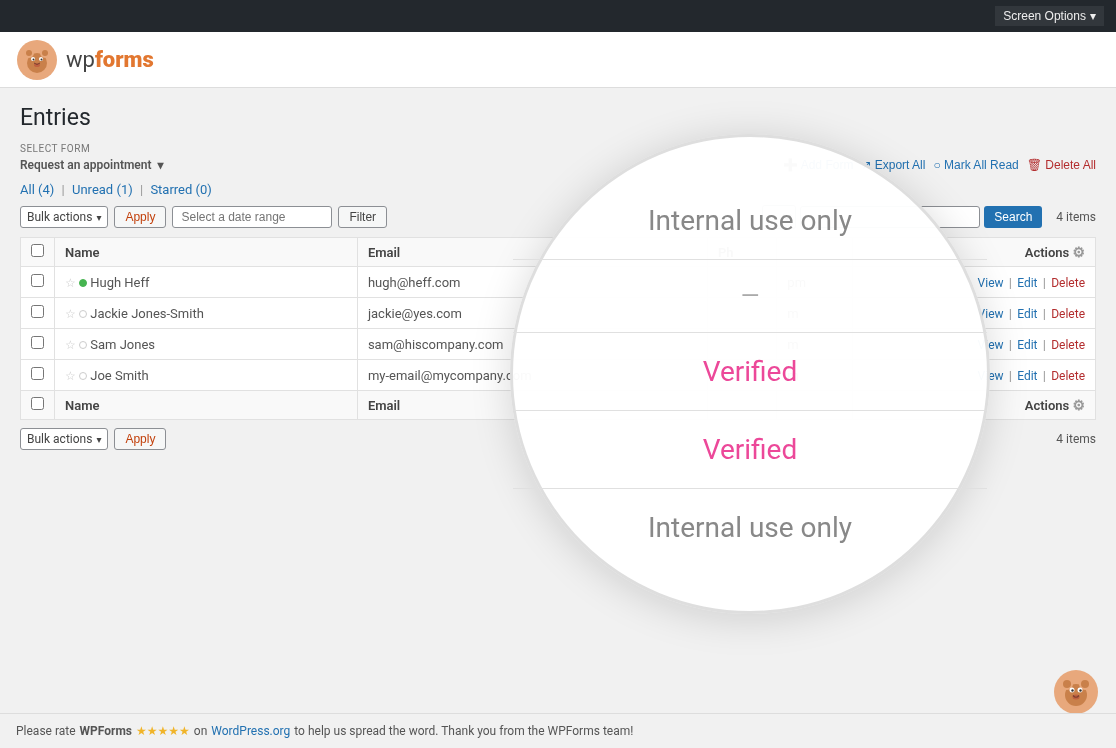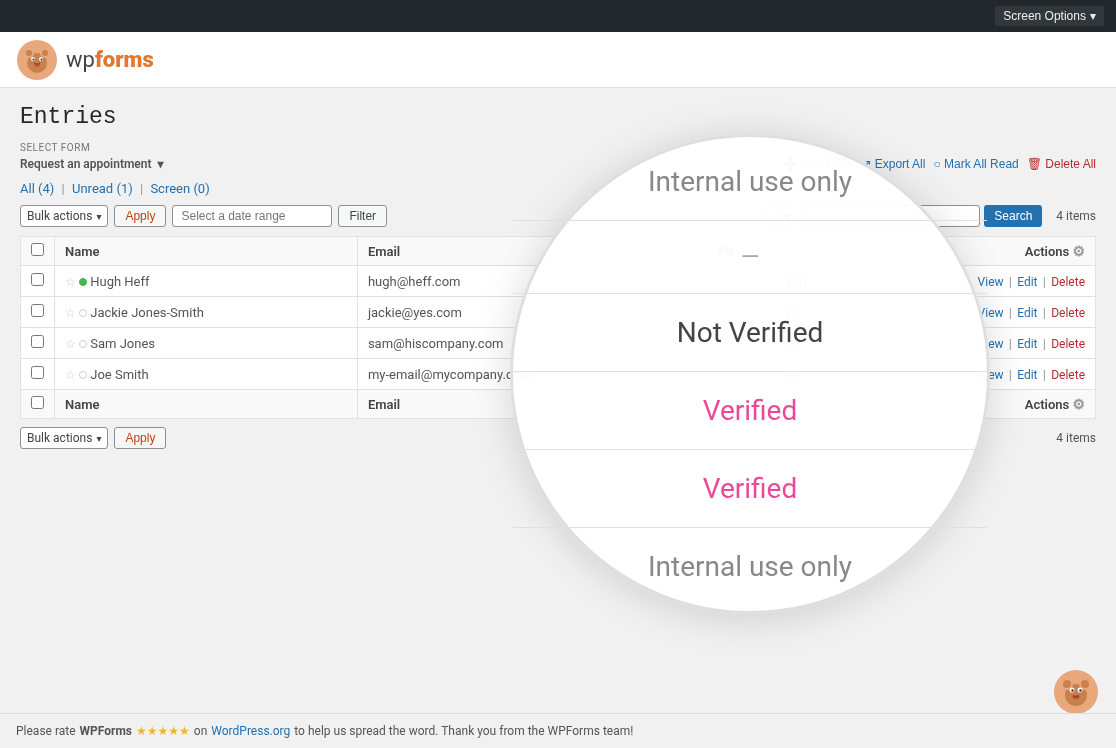--- a/index.html
+++ b/index.html
@@ -60,21 +60,20 @@
     
     #main-content {
       padding: 16px 20px;
     }
 
     .page-title {
       font-size: 23px;
       font-weight: 400;
       color: #23282d;
       margin-bottom: 12px;
-      font-family: Liberation Mono, monospace;
     }
 
     .select-form-label {
       font-size: 10px;
       text-transform: uppercase;
       color: #777;
       letter-spacing: 0.5px;
       margin-bottom: 4px;
     }
 
@@ -378,21 +377,21 @@
   <div class="filter-tabs">
     <a href="#">
       <span>All</span> <span>(4)</span>
     </a>
     <span class="sep">|</span>
     <a href="#">
       <span>Unread</span> <span>(1)</span>
     </a>
     <span class="sep">|</span>
     <a href="#">
-      <span>Screen</span> <span>(0)</span>
+      <span>Starred</span> <span>(0)</span>
     </a>
   </div>
 
   <div class="filter-row">
     <div class="bulk-actions-select">
       <span>Bulk actions</span>
     </div>
     <button class="btn-apply">Apply</button>
     <input class="date-range-input" type="text" placeholder="Select a date range" style="">
     <button class="btn-filter">Filter</button>
@@ -516,21 +515,20 @@
     </div>
     <button class="btn-apply">Apply</button>
     <span style="margin-left:auto;font-size:12px;color:#555;">4 items</span>
   </div>
 
 </div>
 
 <div class="overlay-circle">
   <div class="overlay-row internal">Internal use only</div>
   <div class="overlay-row dash">—</div>
-  <div class="overlay-row not-verified">Not Verified</div>
   <div class="overlay-row verified">Verified</div>
   <div class="overlay-row verified">Verified</div>
   <div class="overlay-row internal">Internal use only</div>
 </div>
 
 <div class="bear-mascot">
   <svg viewBox="0 0 48 48" fill="none" xmlns="http://www.w3.org/2000/svg">
     <circle cx="24" cy="24" r="22" fill="#e8a87c"></circle>
     <circle cx="24" cy="27" r="11" fill="#c9804a"></circle>
     <circle cx="15" cy="16" r="6" fill="#e8a87c"></circle>

